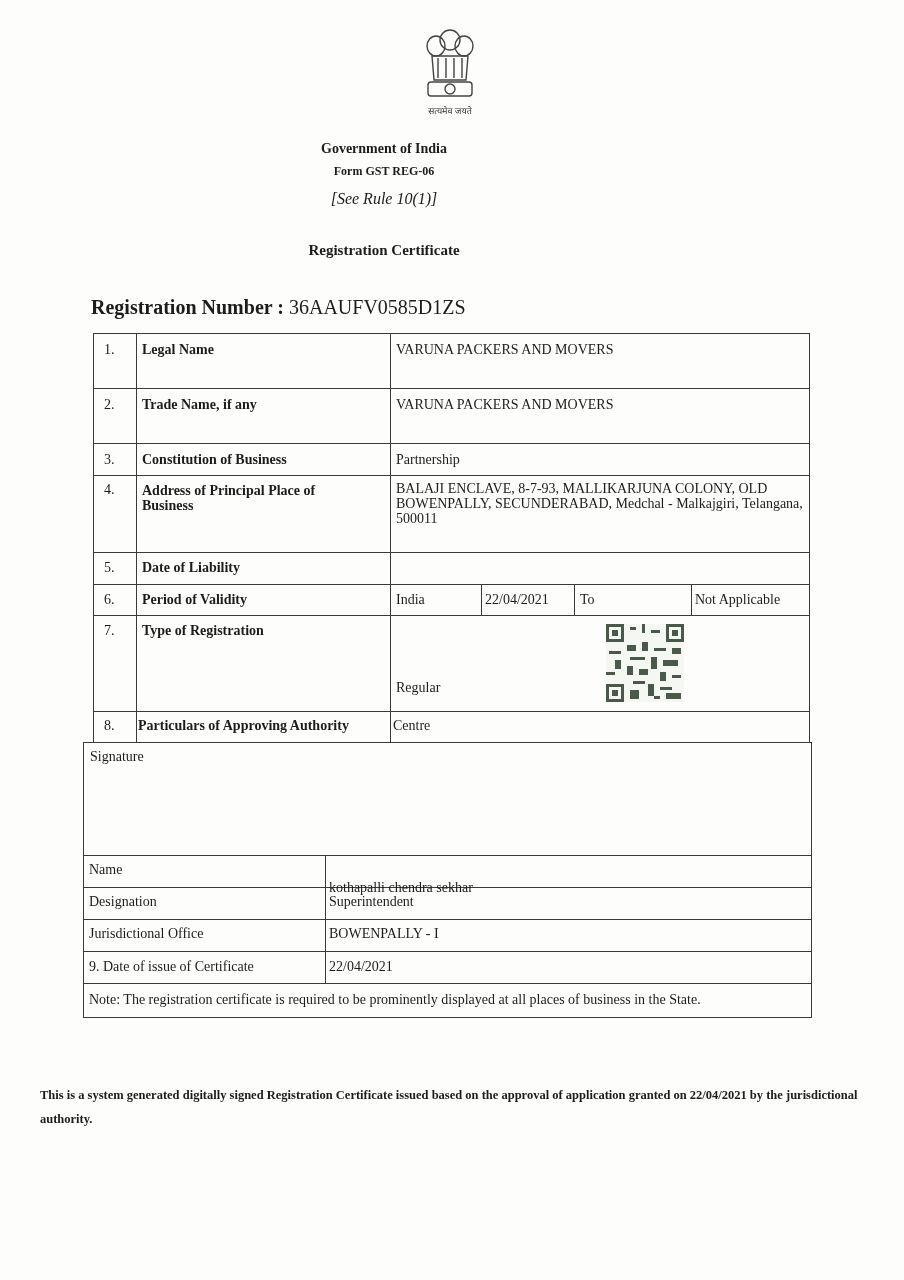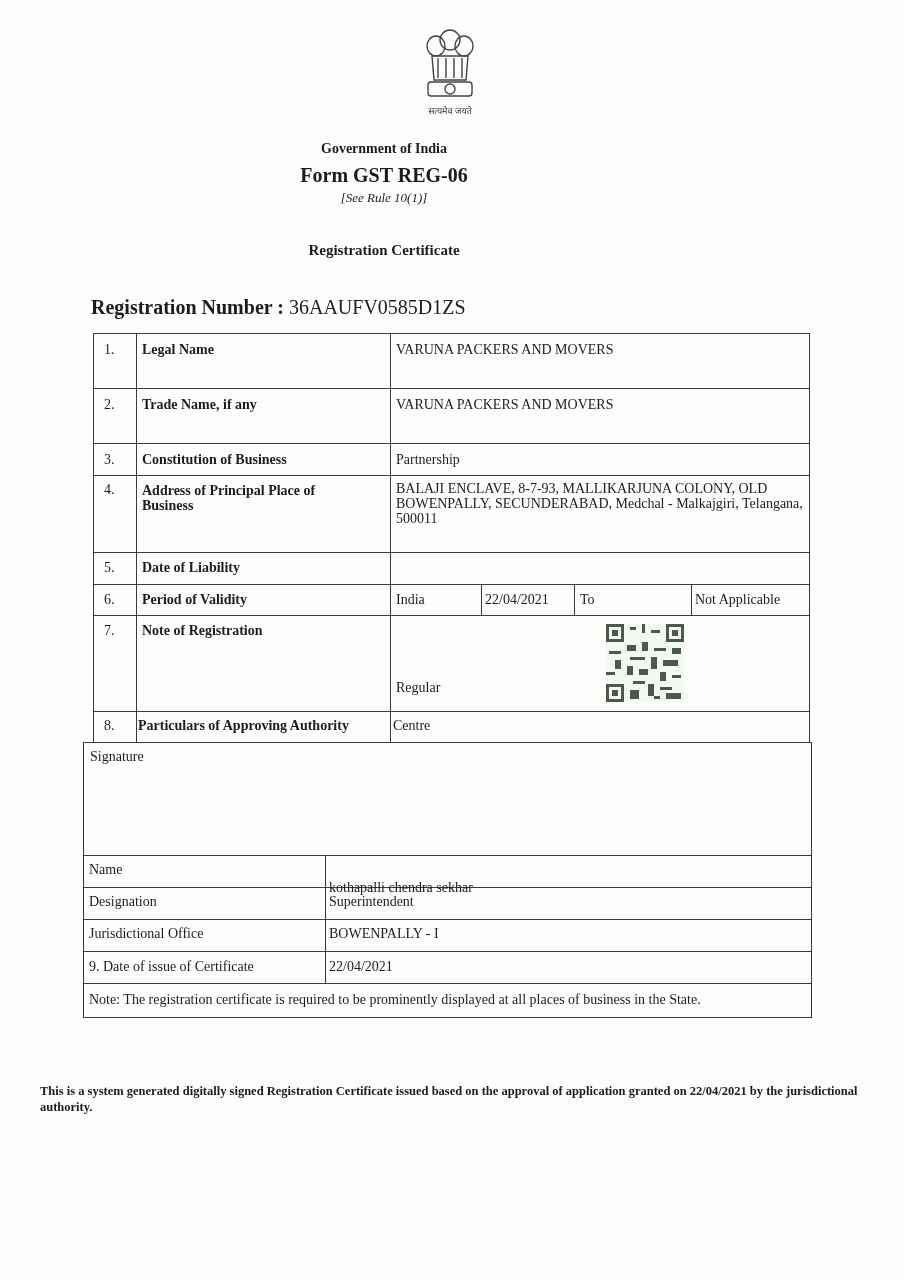--- a/index.html
+++ b/index.html
@@ -3,30 +3,30 @@
 <meta charset="utf-8">
 <style>
   html,body{margin:0;padding:0;}
   body{width:904px;height:1280px;background:#fdfdfb;position:relative;overflow:hidden;
        font-family:"Liberation Serif","DejaVu Serif",serif;color:#1c1c1c;}
   .abs{position:absolute;}
   .emblem{left:418px;top:22px;width:64px;height:88px;}
   .motto{left:410px;top:104px;width:80px;text-align:center;font-size:9px;color:#333;}
   .hdr{left:0;width:768px;text-align:center;font-weight:bold;}
   .gov{top:141px;font-size:14px;}
-  .form{top:164px;font-size:20px;}
-  .rule{top:190px;font-size:13px;font-style:italic;font-weight:normal;}
+  .form{top:164px;font-size:12px;}
+  .rule{top:190px;font-size:16px;font-style:italic;font-weight:normal;}
   .cert{top:242px;font-size:15px;}
   .regno{left:91px;top:296px;font-size:20px;}
   .regno b{font-weight:bold;}
   .line{position:absolute;background:#3a3a3a;}
   .cell{position:absolute;font-size:14px;line-height:15px;}
   .b{font-weight:bold;}
   .qr{position:absolute;left:606px;top:624px;width:78px;height:78px;}
-  .foot{left:40px;top:1083px;width:820px;font-size:12.5px;font-weight:bold;line-height:16px;}
+  .foot{left:40px;top:1083px;width:820px;font-size:12.5px;font-weight:bold;line-height:24px;}
 </style>
 </head>
 <body>
 
 <svg class="abs emblem" viewBox="0 0 64 88">
   <g fill="none" stroke="#444" stroke-width="1.4">
     <ellipse cx="32" cy="18" rx="10" ry="10"></ellipse>
     <ellipse cx="18" cy="24" rx="9" ry="10"></ellipse>
     <ellipse cx="46" cy="24" rx="9" ry="10"></ellipse>
     <path d="M14 34 L50 34 L48 58 L16 58 Z"></path>
@@ -87,21 +87,21 @@
 <div class="cell b" style="left:142px;top:560px;">Date of Liability</div>
 
 <div class="cell" style="left:104px;top:592px;">6.</div>
 <div class="cell b" style="left:142px;top:592px;">Period of Validity</div>
 <div class="cell" style="left:396px;top:592px;">India</div>
 <div class="cell" style="left:485px;top:592px;">22/04/2021</div>
 <div class="cell" style="left:580px;top:592px;">To</div>
 <div class="cell" style="left:695px;top:592px;">Not Applicable</div>
 
 <div class="cell" style="left:104px;top:623px;">7.</div>
-<div class="cell b" style="left:142px;top:623px;">Note of Registration</div>
+<div class="cell b" style="left:142px;top:623px;">Type of Registration</div>
 <div class="cell" style="left:396px;top:632px;margin-top:48px;">Regular</div>
 <svg class="qr" viewBox="0 0 26 26">
   <rect width="26" height="26" fill="#f4f7f2"></rect>
   <g fill="#4a5a4a">
     <rect x="0" y="0" width="6" height="6"></rect>
       <rect x="1" y="1" width="4" height="4" fill="#f4f7f2"></rect>
       <rect x="2" y="2" width="2" height="2"></rect>
     <rect x="20" y="0" width="6" height="6"></rect>
       <rect x="21" y="1" width="4" height="4" fill="#f4f7f2"></rect>
       <rect x="22" y="2" width="2" height="2"></rect>

